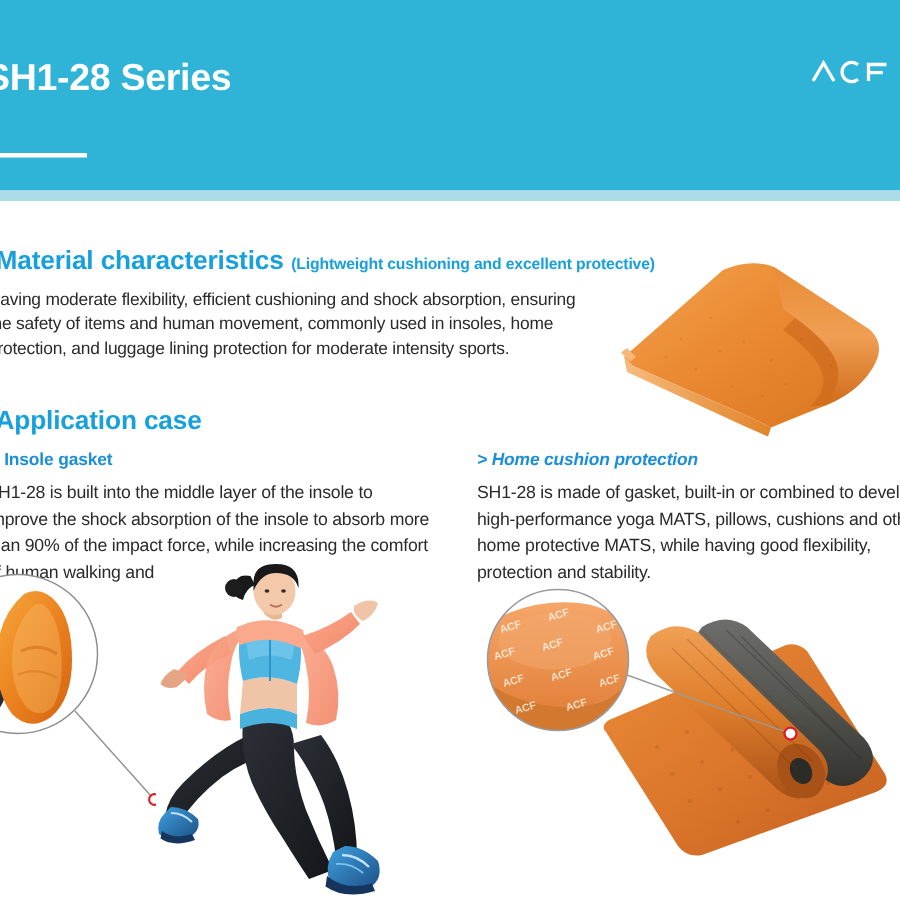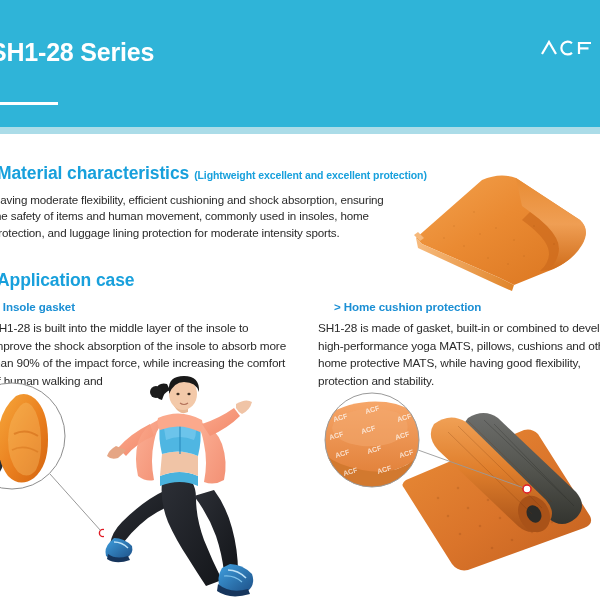--- a/index.html
+++ b/index.html
@@ -53,21 +53,21 @@
     position: absolute; color: #2a2a2a; font-size: 11.6px;
     line-height: 16.4px; letter-spacing: -0.15px;
   }
   .copy-material { left: -8px; top: 192px; width: 400px; }
 
   .sub-heading {
     position: absolute; color: #1b8fd4; font-weight: bold;
     font-size: 11.6px; white-space: nowrap; letter-spacing: -0.1px;
   }
   .sub-insole { left: -7px; top: 300px; }
-  .sub-home   { left: 334px; top: 300px; }
+  .sub-home   { left: 318px; top: 300px; font-style: italic; }
 
   .copy-insole { left: -9px; top: 320px; width: 300px; font-size: 11.8px; line-height: 17.5px; }
   .copy-home   { left: 318px; top: 320px; width: 300px; font-size: 11.8px; line-height: 17.5px; }
 
   
   .foam-figure { position: absolute; left: 404px; top: 168px; width: 196px; height: 128px; }
   .foam-figure svg { display: block; width: 196px; height: 128px; }
 
   
   .insole-figure { position: absolute; left: -62px; top: 382px; width: 195px; height: 170px; }
@@ -94,21 +94,21 @@
         <path d="M2 14 L9 2 L16 14" stroke="#fff" stroke-width="2.2" fill="none" stroke-linejoin="miter"></path>
         <path d="M32 3.2 A6.4 6.4 0 1 0 32 12.8" stroke="#fff" stroke-width="2.2" fill="none" stroke-linecap="butt"></path>
         <path d="M51 3 H39 V14" stroke="#fff" stroke-width="2.2" fill="none"></path>
         <path d="M39 8.4 H48.5" stroke="#fff" stroke-width="2.2" fill="none"></path>
       </svg>
     </div>
   </div>
   <div class="header-strip"></div>
 
   <div class="sec-heading heading-material">
-    <span>Material characteristics</span><span class="note">(Lightweight excellent and excellent protection)</span>
+    <span>Material characteristics</span><span class="note">(Lightweight cushioning and excellent protective)</span>
   </div>
 
   <div class="body-copy copy-material">Having moderate flexibility, efficient cushioning and shock absorption, ensuring the safety of items and human movement, commonly used in insoles, home protection, and luggage lining protection for moderate intensity sports.</div>
 
   <div class="foam-figure">
     <svg viewBox="0 0 196 128">
       <defs>
         <linearGradient id="fgTop" x1="0" y1="0" x2="1" y2="1">
           <stop offset="0" stop-color="#f3a24e"></stop>
           <stop offset="0.45" stop-color="#ea8a32"></stop>

